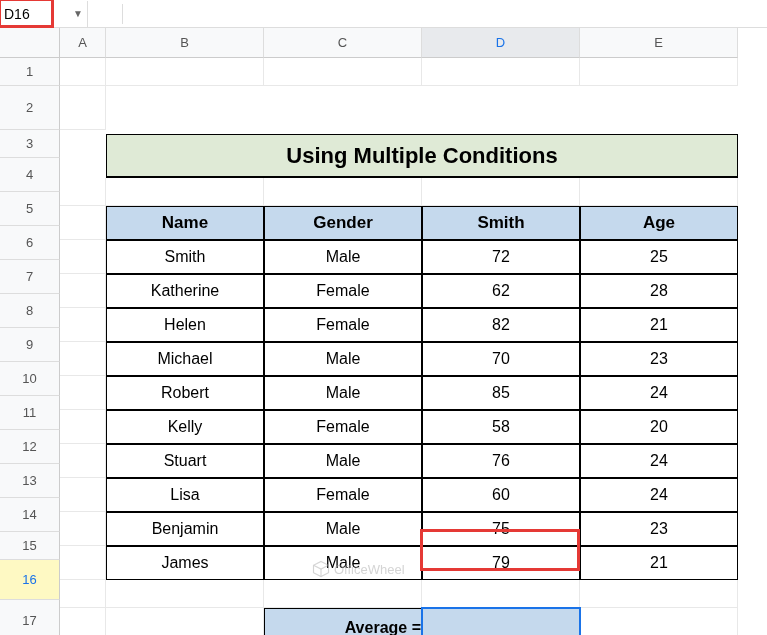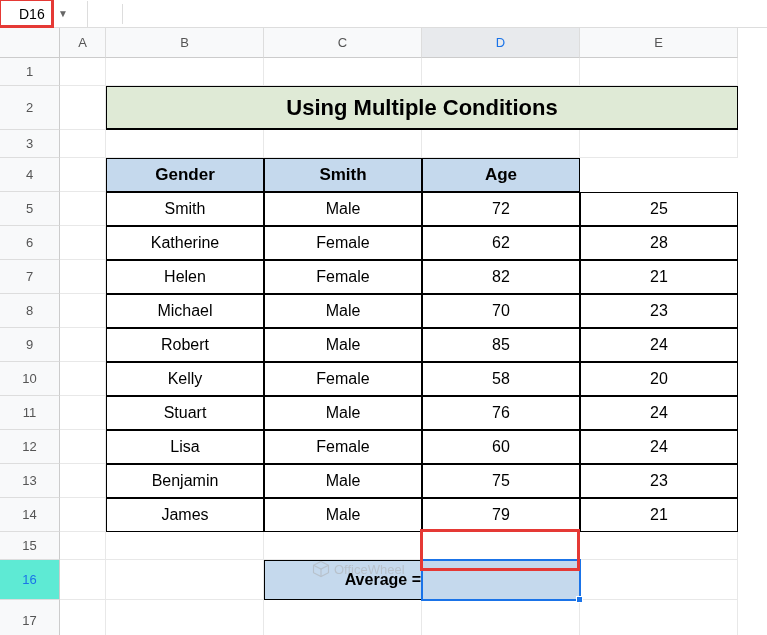--- a/index.html
+++ b/index.html
@@ -1,51 +1,51 @@
 <!DOCTYPE html>
 <html><head>
   <meta charset="utf-8">
   <style>
     * { box-sizing: border-box; margin: 0; padding: 0; }
     body { font-family: Arial, sans-serif; font-size: 14px; color: #000; background: #fff; position: relative; width: 767px; height: 635px; overflow: hidden; }
     
     .name-box-area { display: flex; align-items: center; height: 28px; border-bottom: 1px solid #ddd; }
-    .name-box { width: 88px; height: 26px; padding: 0 19px; display: flex; align-items: center; justify-content: space-between; font-size: 14px; border-right: 1px solid #ddd; }
+    .name-box { width: 88px; height: 26px; padding: 0 4px; display: flex; align-items: center; justify-content: space-between; font-size: 14px; border-right: 1px solid #ddd; }
     .name-box .dropdown { font-size: 10px; color: #666; }
     .fx-label { width: 30px; text-align: center; font-style: italic; color: #888; font-family: serif; font-size: 16px; margin-top: 48px; }
     .fx-line { border-left: 1px solid #ddd; height: 20px; margin-left: 4px; }
     .formula-input { flex: 1; height: 26px; padding: 0 8px; border: none; outline: none; }
     
     .red-highlight { position: absolute; border: 3px solid #e53935; pointer-events: none; z-index: 10; }
     .corner { width: 60px; height: 30px; background: #f8f9fa; border-right: 1px solid #ccc; border-bottom: 1px solid #ccc; }
     .col-headers { display: flex; }
     .col-header { height: 30px; background: #f8f9fa; border-right: 1px solid #ddd; border-bottom: 1px solid #ccc; display: flex; align-items: center; justify-content: center; color: #555; font-size: 13px; }
     .col-header.selected { background: #e8eaed; color: #1a73e8; }
     .col-A { width: 46px; }
     .col-B { width: 158px; }
     .col-C { width: 158px; }
     .col-D { width: 158px; }
     .col-E { width: 158px; }
     
     .row-headers { display: flex; flex-direction: column; }
     .row-header { width: 60px; background: #f8f9fa; border-right: 1px solid #ccc; border-bottom: 1px solid #ddd; display: flex; align-items: center; justify-content: center; color: #555; font-size: 13px; }
-    .row-header.selected { background: #5eead4; color: #1a73e8; }
+    .row-header.selected { background: #fef9c3; color: #1a73e8; }
     .row-1 { height: 28px; }
     .row-2 { height: 44px; }
     .row-3 { height: 28px; }
     .row-data { height: 34px; }
     .row-15 { height: 28px; }
     .row-16 { height: 40px; }
     .row-17 { height: 42px; }
     
     .cells { position: relative; }
     .cell-row { display: flex; }
     .cell { border-right: 1px solid #e8e8e8; border-bottom: 1px solid #e8e8e8; display: flex; align-items: center; justify-content: center; }
     
-    .title-cell { background: #dfead6; font-size: 22px; font-weight: bold; display: flex; align-items: center; justify-content: center; width: 632px; height: 44px; border: 1px solid #000; border-bottom: 2px solid #000; }
+    .title-cell { background: #dfead6; font-size: 22px; font-weight: bold; display: flex; align-items: center; justify-content: center; width: 632px; height: 44px; border: 1px solid #000; border-bottom: 2px solid #000; margin-top: 48px; }
     
     .table-header { background: #c5d9ed; font-weight: bold; font-size: 17px; border: 1px solid #000; }
     .table-cell { font-size: 16px; border: 1px solid #000; text-align: right; }
     
     .avg-label { background: #c5d9ed; font-weight: bold; font-size: 16px; display: flex; align-items: center; justify-content: flex-end; border: 1px solid #000; }
     .avg-value { background: #c5d9ed; border: 1px solid #000; position: relative; }
     .avg-value.selected { outline: 2px solid #1a73e8; outline-offset: -1px; }
     .selection-handle { position: absolute; width: 7px; height: 7px; background: #1a73e8; border: 1px solid #fff; bottom: -4px; right: -4px; }
     
     .watermark { position: absolute; left: 312px; top: 560px; display: flex; align-items: center; color: #aaa; font-size: 13px; opacity: 0.5; pointer-events: none; z-index: 5; }
@@ -116,20 +116,21 @@
     <div class="cell-row">
       <div class="cell col-A row-3"></div>
       <div class="cell col-B row-3"></div>
       <div class="cell col-C row-3"></div>
       <div class="cell col-D row-3"></div>
       <div class="cell col-E row-3"></div>
     </div>
 
     <div class="cell-row">
       <div class="cell col-A row-data"></div>
+      <div class="cell table-header col-B row-data">Name</div>
       <div class="cell table-header col-C row-data">Gender</div>
       <div class="cell table-header col-D row-data">Smith</div>
       <div class="cell table-header col-E row-data">Age</div>
     </div>
 
     <div class="cell-row">
       <div class="cell col-A row-data"></div>
       <div class="cell table-cell col-B row-data">Smith</div>
       <div class="cell table-cell col-C row-data">Male</div>
       <div class="cell table-cell col-D row-data">72</div>

